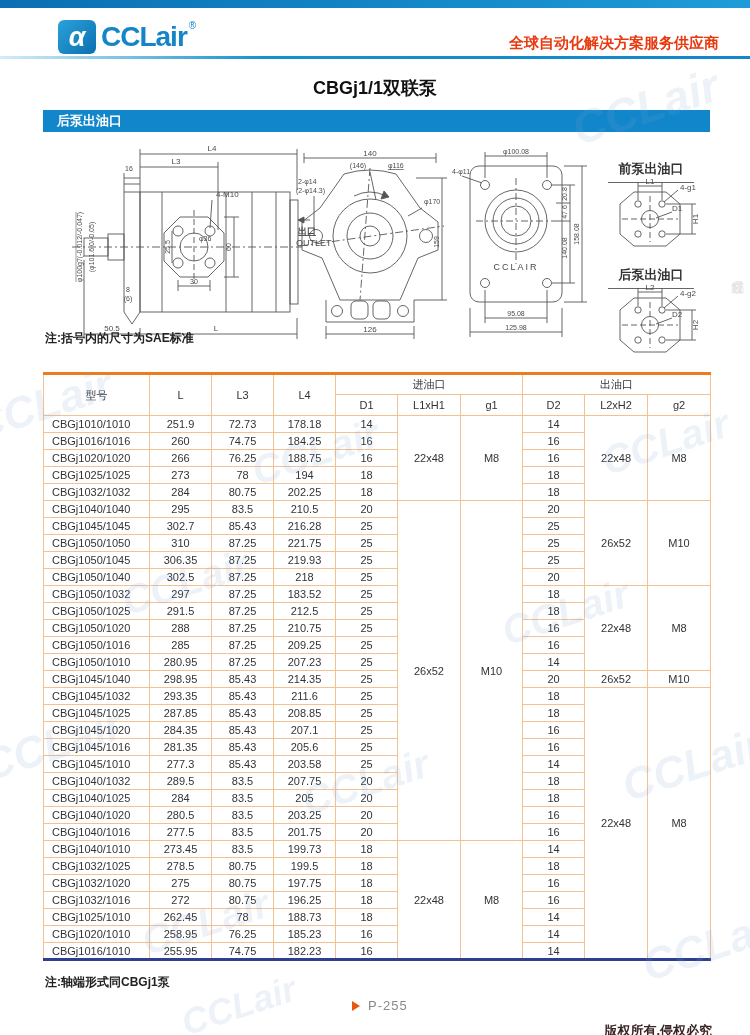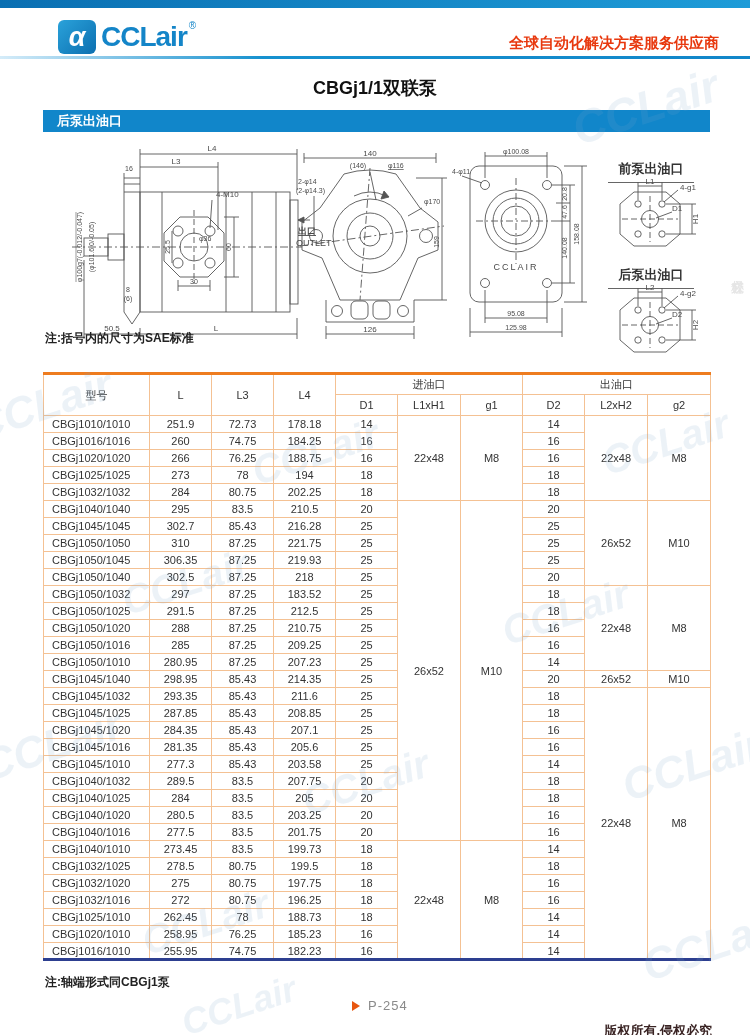--- a/index.html
+++ b/index.html
@@ -601,21 +601,21 @@
           <td>16</td>
           <td>14</td>
         </tr>
       </tbody>
   </table>
 
   <div class="table-note">注:轴端形式同CBGj1泵</div>
 
   <div class="footer-page">
     <div class="tri"></div>
-    <div class="pageno">P-254</div>
+    <div class="pageno">P-255</div>
   </div>
   <div class="copyright">版权所有,侵权必究</div>
 
   <div class="wm" style="left:570px; top:80px;  font-size:46px;">CCLair</div>
   <div class="wm" style="left:-30px; top:380px; font-size:44px;">CCLair</div>
   <div class="wm" style="left:250px; top:430px; font-size:40px;">CCLair</div>
   <div class="wm" style="left:600px; top:420px; font-size:40px;">CCLair</div>
   <div class="wm" style="left:120px; top:560px; font-size:40px;">CCLair</div>
   <div class="wm" style="left:500px; top:590px; font-size:40px;">CCLair</div>
   <div class="wm" style="left:-20px; top:720px; font-size:44px;">CCLair</div>

